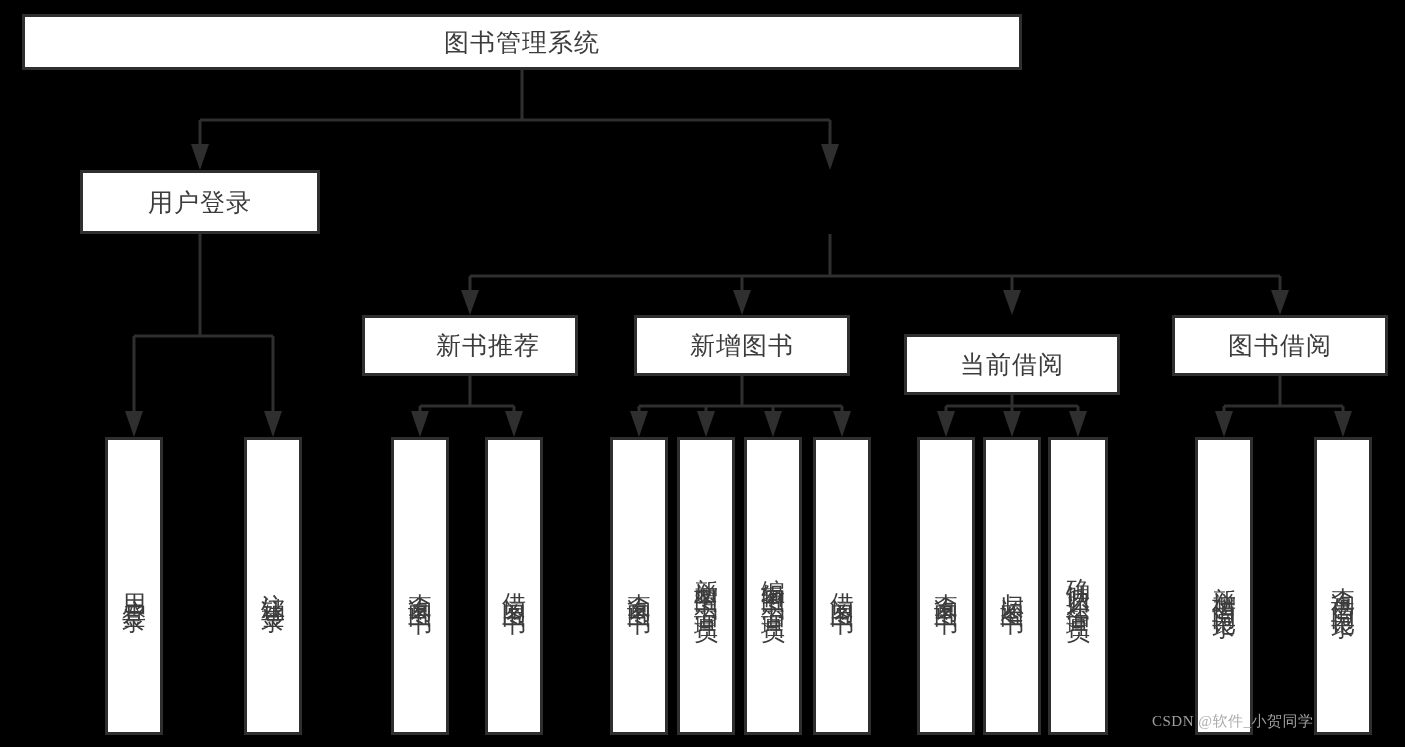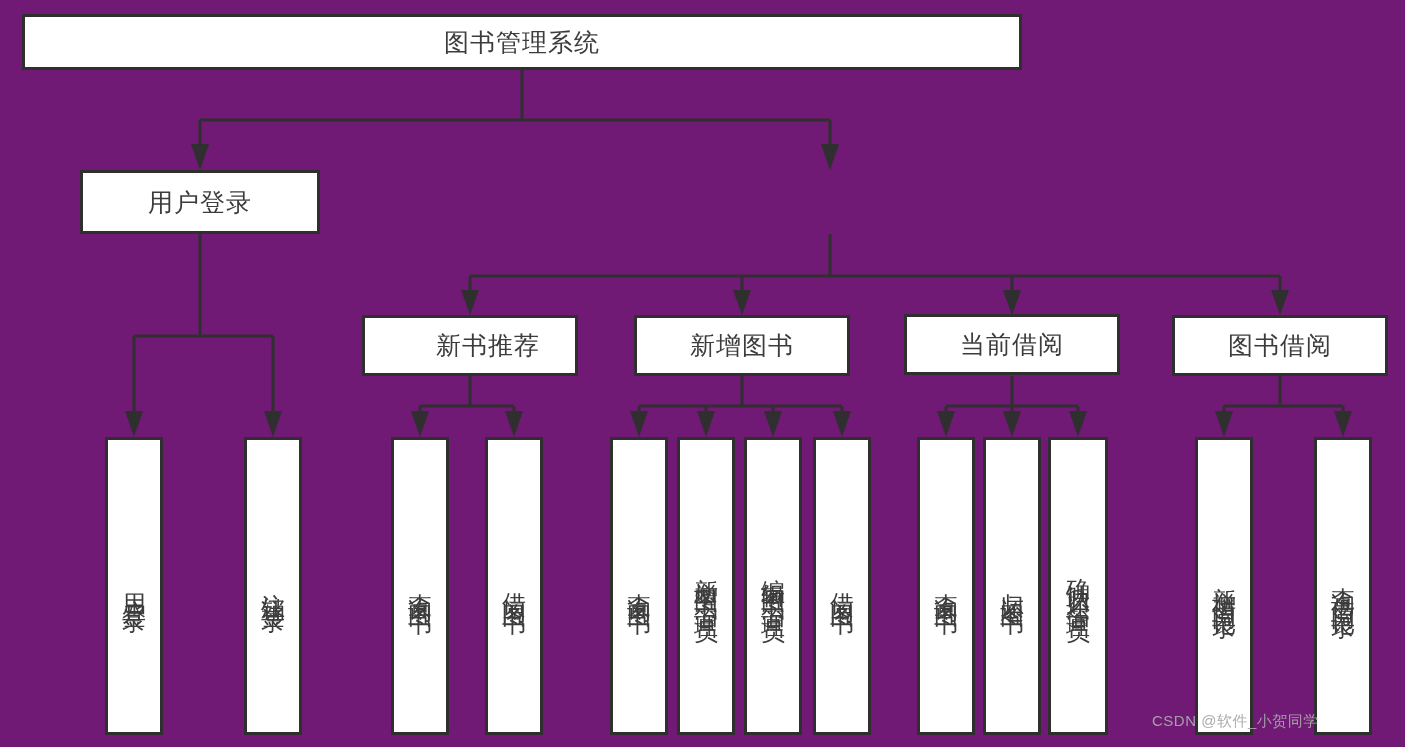--- a/index.html
+++ b/index.html
@@ -1,20 +1,20 @@
 <!DOCTYPE html>
 <html><head>
 <meta charset="utf-8">
 <style>
   html,body { margin:0; padding:0; background:#ffffff; }
   .stage {
     position:relative;
     width:1405px; height:747px;
-    background:#701a75;
-    font-family:Liberation Sans, sans-serif;
+    background:#000000;
+    font-family:Liberation Serif, serif;
     overflow:hidden;
   }
   svg.wires { position:absolute; left:0; top:0; }
   .box {
     position:absolute;
     box-sizing:border-box;
     background:#ffffff;
     border:3px solid #2f2f2f;
     display:flex;
     align-items:center;
@@ -29,21 +29,21 @@
     letter-spacing:6px;
     line-height:1;
     white-space:nowrap;
   }
   
   .n-root        { left:22px;   top:14px;  width:1000px; height:56px; }
   .n-user-login  { left:80px;   top:170px; width:240px;  height:64px; }
   .n-book-mgmt   { left:712px;  top:170px; width:236px;  height:64px; }
   .n-new-rec     { left:362px;  top:315px; width:216px;  height:61px;padding-left:36px; }
   .n-borrowing   { left:634px;  top:315px; width:216px;  height:61px; }
-  .n-current     { left:904px;  top:314px; width:216px;  height:61px; }
+  .n-current     { left:904px;  top:334px; width:216px;  height:61px; }
   .n-records     { left:1172px; top:315px; width:216px;  height:61px; }
   .leaf          { top:437px; width:58px; height:298px; }
   .l-1  { left:105px; }  .l-2  { left:244px; }
   .l-3  { left:391px; }  .l-4  { left:485px; }
   .l-5  { left:610px; }  .l-6  { left:677px; }
   .l-7  { left:744px; }  .l-8  { left:813px; }
   .l-9  { left:917px; }  .l-10 { left:983px; } .l-11 { left:1048px; width:60px; }
   .l-12 { left:1195px; } .l-13 { left:1314px; }
   .watermark {
     position:absolute;

